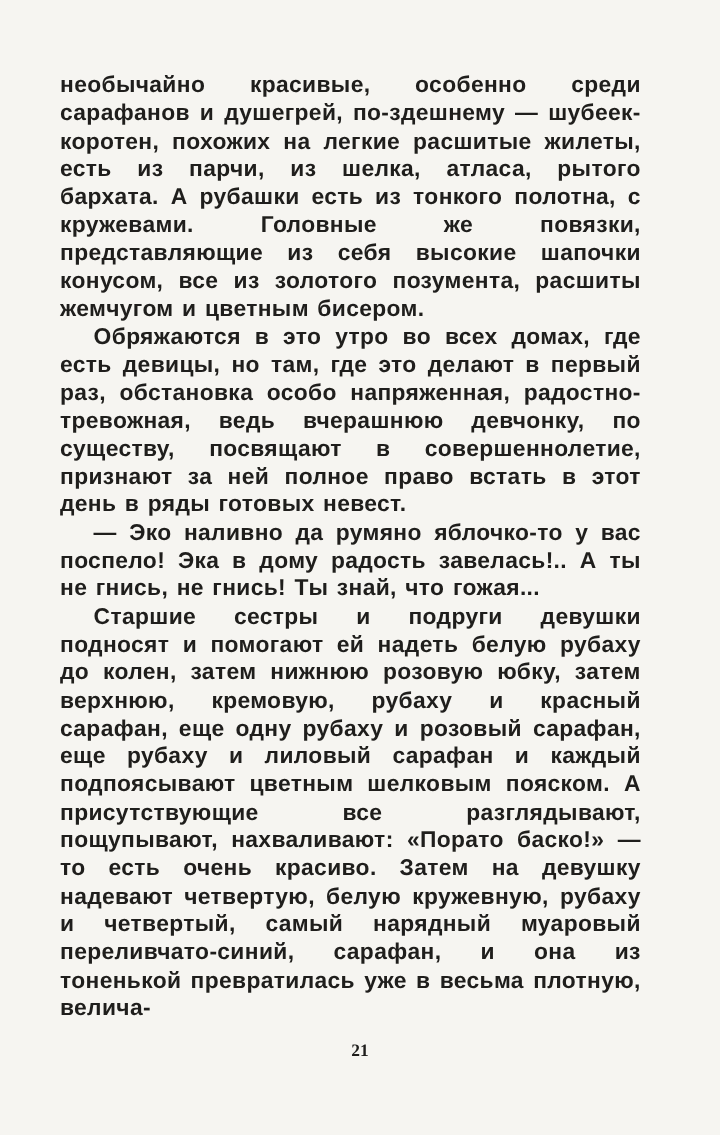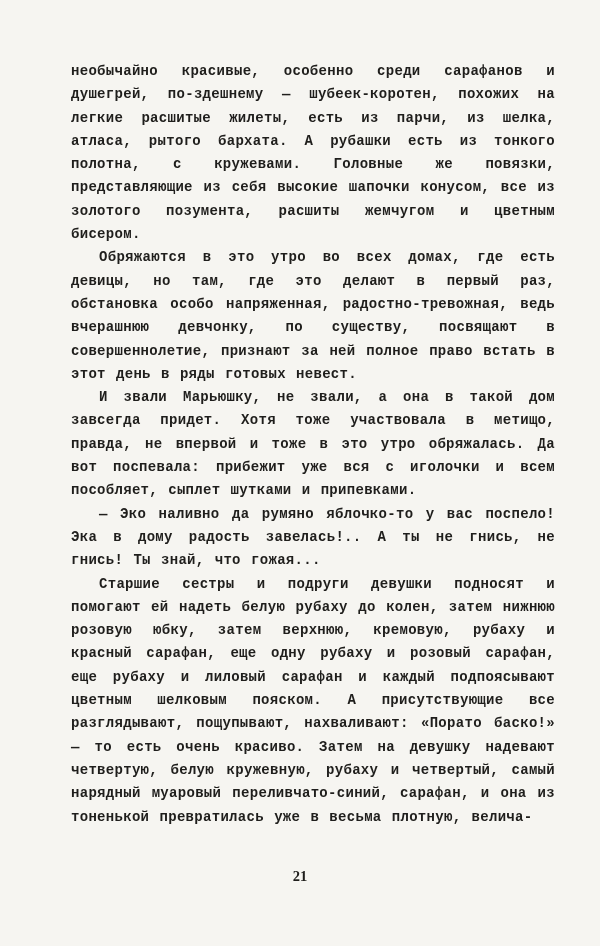--- a/index.html
+++ b/index.html
@@ -11,26 +11,26 @@
     position: relative;
     width: 600px;
     height: 946px;
     background: #f6f5f1;
     box-sizing: border-box;
     overflow: hidden;
   }
   .text-block {
     position: absolute;
     top: 60px;
-    left: 71px;
+    left: 50px;
     width: 484px;
     color: #1f1e1c;
-    font-family: Liberation Mono, monospace;
+    font-family: Liberation Sans, sans-serif;
     font-weight: bold;
-    font-size: 14px;
+    font-size: 19px;
     line-height: 23.3px;
     text-align: justify;
     letter-spacing: 0.3px;
     word-spacing: 1.5px;
   }
   .para {
     margin: 0;
     text-indent: 28px;
   }
   .para.no-indent {
@@ -48,18 +48,17 @@
     font-size: 14.5px;
   }
 </style>
 </head>
 <body>
 
 <div class="book-page">
   <div class="text-block">
     <p class="para no-indent">необычайно красивые, особенно среди сарафанов и душегрей, по-здешнему — шубеек-коротен, похожих на легкие расшитые жилеты, есть из парчи, из шелка, атласа, рытого бархата. А рубашки есть из тонкого полотна, с кружевами. Головные же повязки, представляющие из себя высокие шапочки конусом, все из золотого позумента, расшиты жемчугом и цветным бисером.</p>
     <p class="para">Обряжаются в это утро во всех домах, где есть девицы, но там, где это делают в первый раз, обстановка особо напряженная, радостно-тревожная, ведь вчерашнюю девчонку, по существу, посвящают в совершеннолетие, признают за ней полное право встать в этот день в ряды готовых невест.</p>
-    <p class="para">И звали Марьюшку, не звали, а она в такой дом завсегда придет. Хотя тоже участвовала в метищо, правда, не впервой и тоже в это утро обряжалась. Да вот поспевала: прибежит уже вся с иголочки и всем пособляет, сыплет шутками и припевками.</p>
     <p class="para">— Эко наливно да румяно яблочко-то у вас поспело! Эка в дому радость завелась!.. А ты не гнись, не гнись! Ты знай, что гожая...</p>
     <p class="para">Старшие сестры и подруги девушки подносят и помогают ей надеть белую рубаху до колен, затем нижнюю розовую юбку, затем верхнюю, кремовую, рубаху и красный сарафан, еще одну рубаху и розовый сарафан, еще рубаху и лиловый сарафан и каждый подпоясывают цветным шелковым пояском. А присутствующие все разглядывают, пощупывают, нахваливают: «Порато баско!» — то есть очень красиво. Затем на девушку надевают четвертую, белую кружевную, рубаху и четвертый, самый нарядный муаровый переливчато-синий, сарафан, и она из тоненькой превратилась уже в весьма плотную, велича-</p>
   </div>
   <div class="page-number">21</div>
 </div>
 
 </body></html>

